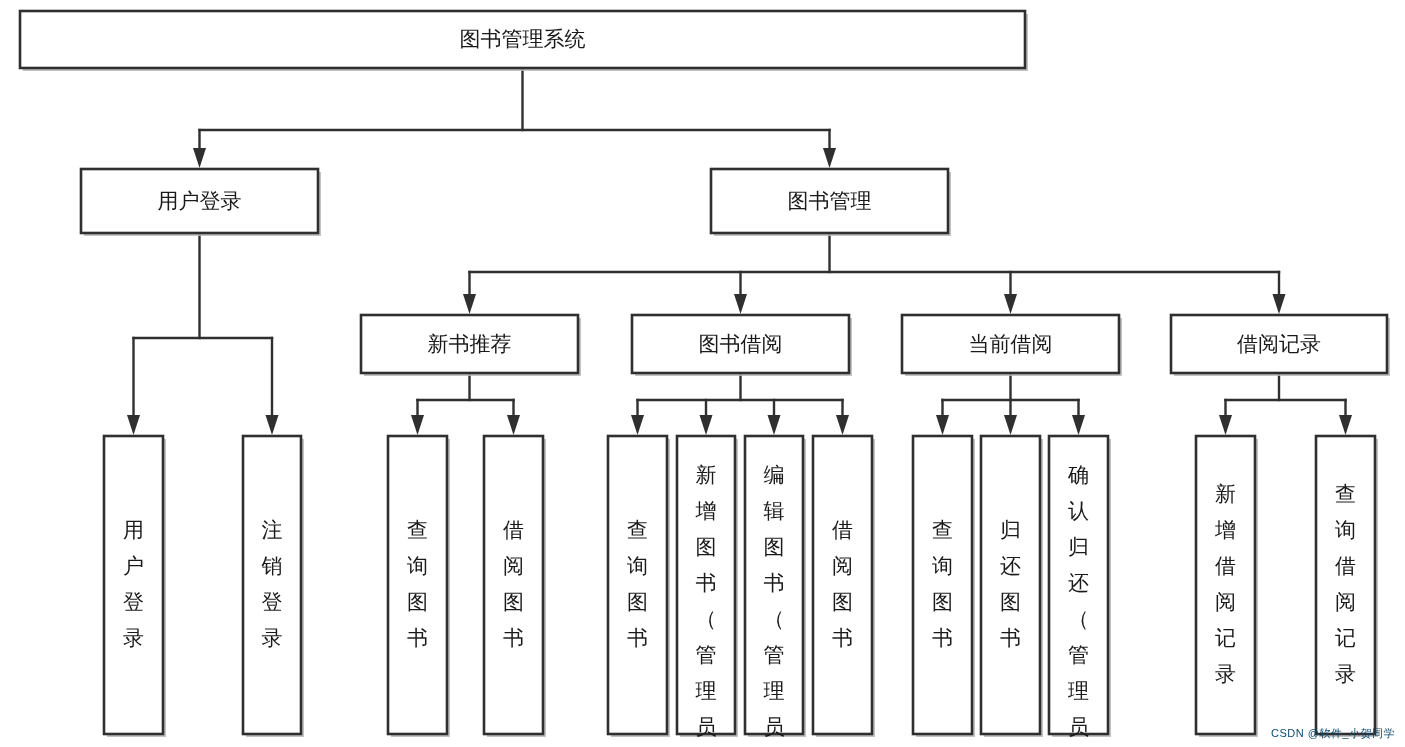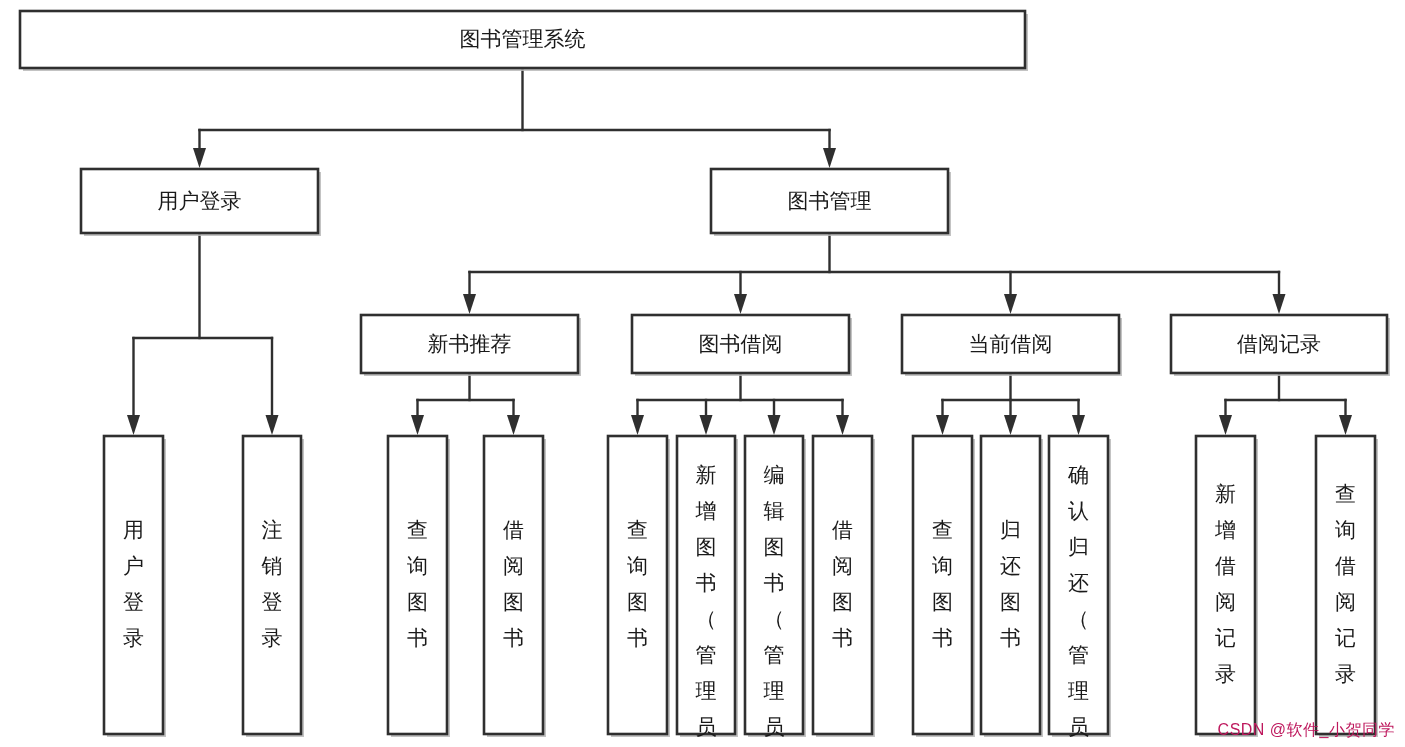--- a/index.html
+++ b/index.html
@@ -59,22 +59,22 @@
     font-size: 21px;
     fill: #1a1a1a;
     text-anchor: middle;
     white-space: pre;
   }
   .watermark-text {
     position: absolute;
     right: 10px;
     bottom: 6px;
     font-family: "Liberation Sans", "DejaVu Sans", sans-serif;
-    font-size: 16px;
-    color: #be185d;
+    font-size: 11px;
+    color: #0c4a6e;
     letter-spacing: 0.5px;
     user-select: none;
     white-space: nowrap;
   }
 </style>
 </head>
 <body>
 
 <div id="diagram-root">
   <svg class="flow" viewBox="0 0 1405 747" xmlns="http://www.w3.org/2000/svg">

